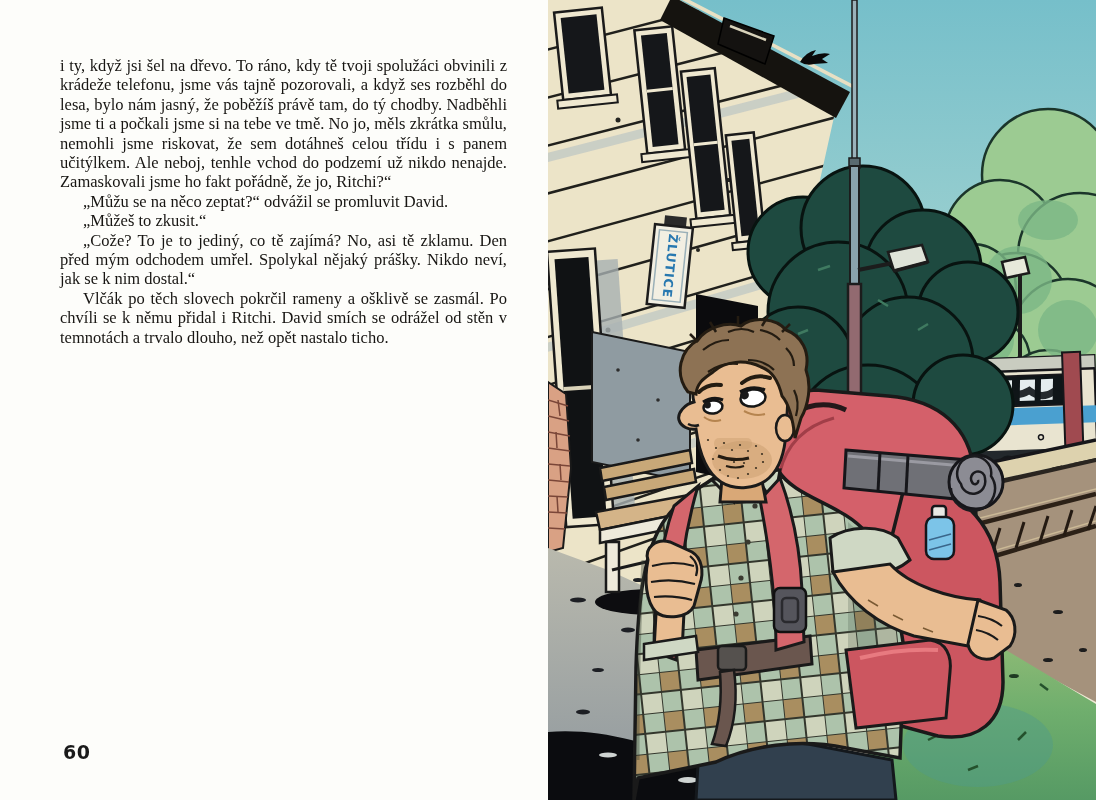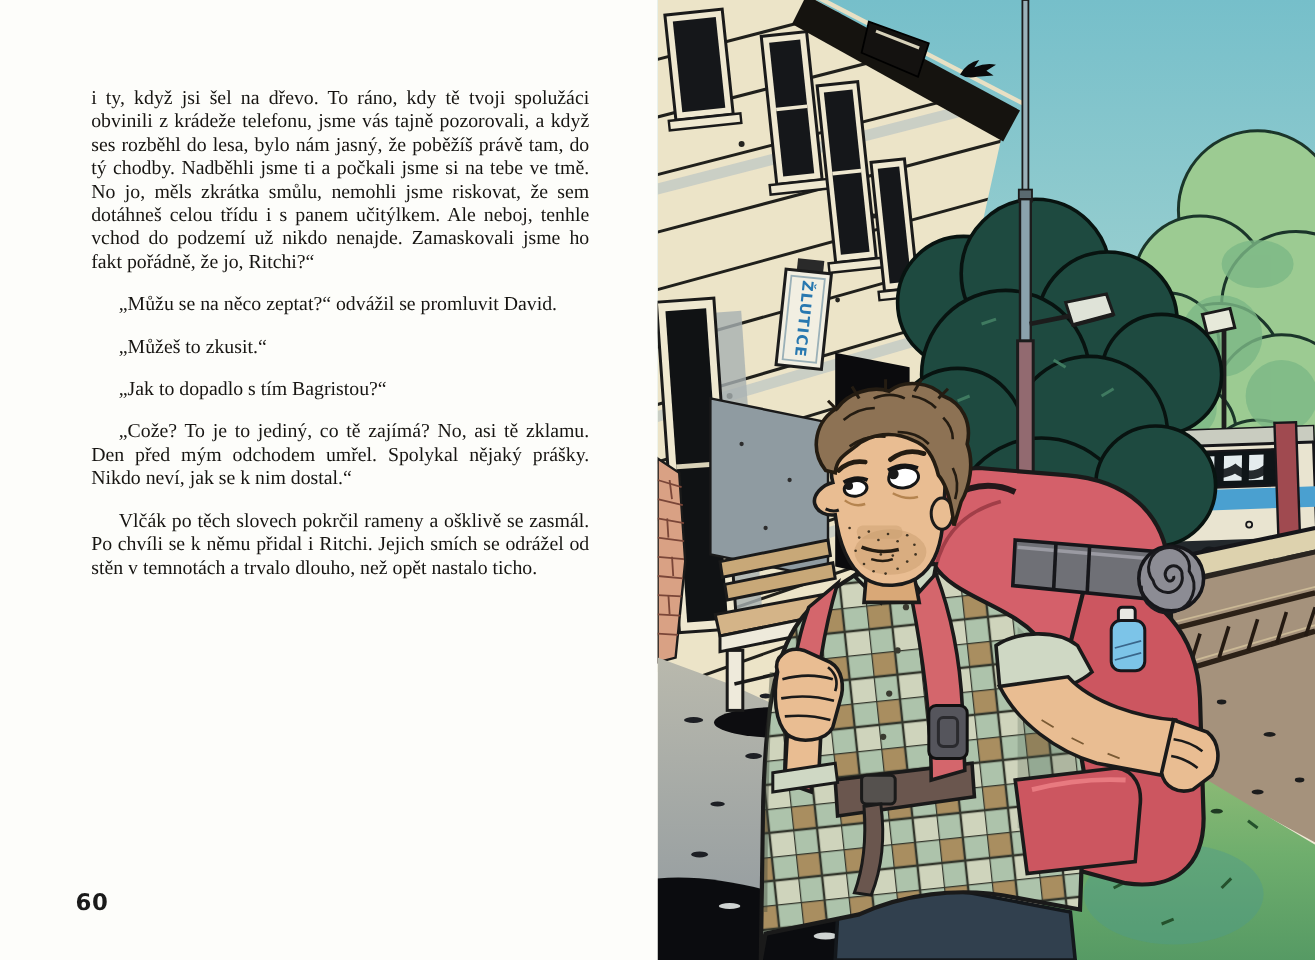--- a/index.html
+++ b/index.html
@@ -1,40 +1,39 @@
 <!DOCTYPE html>
 <html><head>
 <meta charset="utf-8">
 <style>
   html,body{margin:0;padding:0;background:#ffffff;}
   .spread{position:relative;width:1096px;height:800px;background:#fdfdfa;overflow:hidden;
           font-family:"Liberation Serif", serif;}
   .text-page{position:absolute;left:0;top:0;width:548px;height:800px;background:#fdfdfa;}
   .text-block{position:absolute;left:60px;top:56px;width:447px;color:#171512;
               font-size:16.5px;line-height:19.4px;text-align:justify;}
-  .text-block p{margin:16px;text-indent:23px;}
+  .text-block p{margin:0;text-indent:23px;}
   .text-block p.first{text-indent:0;}
   .page-number{position:absolute;left:63px;top:741px;font-family:"DejaVu Sans",sans-serif;
                font-weight:bold;font-size:19px;color:#1a1a1a;letter-spacing:.5px;}
   .illustration{position:absolute;left:548px;top:0;width:548px;height:800px;}
   svg{display:block;}
 </style>
 </head>
 <body>
 
 <div class="spread">
 
   <div class="text-page">
     <div class="text-block">
       <p class="first">i ty, když jsi šel na dřevo. To ráno, kdy tě tvoji spolužáci obvinili z krádeže telefonu, jsme vás tajně pozorovali, a když ses rozběhl do lesa, bylo nám jasný, že poběžíš právě tam, do tý chodby. Nadběhli jsme ti a počkali jsme si na tebe ve tmě. No jo, měls zkrátka smůlu, nemohli jsme riskovat, že sem dotáhneš celou třídu i s panem učitýlkem. Ale neboj, tenhle vchod do podzemí už nikdo nenajde. Zamaskovali jsme ho fakt pořádně, že jo, Ritchi?“</p>
       <p>„Můžu se na něco zeptat?“ odvážil se promluvit David.</p>
       <p>„Můžeš to zkusit.“</p>
-      <p>„Jak to dopadlo s tím Bagristou?“</p>
       <p>„Cože? To je to jediný, co tě zajímá? No, asi tě zklamu. Den před mým odchodem umřel. Spolykal nějaký prášky. Nikdo neví, jak se k nim dostal.“</p>
-      <p>Vlčák po těch slovech pokrčil rameny a ošklivě se zasmál. Po chvíli se k němu přidal i Ritchi. Jejich smích se odrážel od stěn v temnotách a trvalo dlouho, než opět nastalo ticho.</p>
+      <p>Vlčák po těch slovech pokrčil rameny a ošklivě se zasmál. Po chvíli se k němu přidal i Ritchi. David smích se odrážel od stěn v temnotách a trvalo dlouho, než opět nastalo ticho.</p>
     </div>
     <div class="page-number">60</div>
   </div>
 
   <div class="illustration">
   <svg width="548" height="800" viewBox="0 0 548 800">
     <defs>
       <linearGradient id="sky" x1="0" y1="0" x2="0" y2="1">
         <stop offset="0" stop-color="#76bfca"></stop>
         <stop offset="0.45" stop-color="#a9d6d2"></stop>

